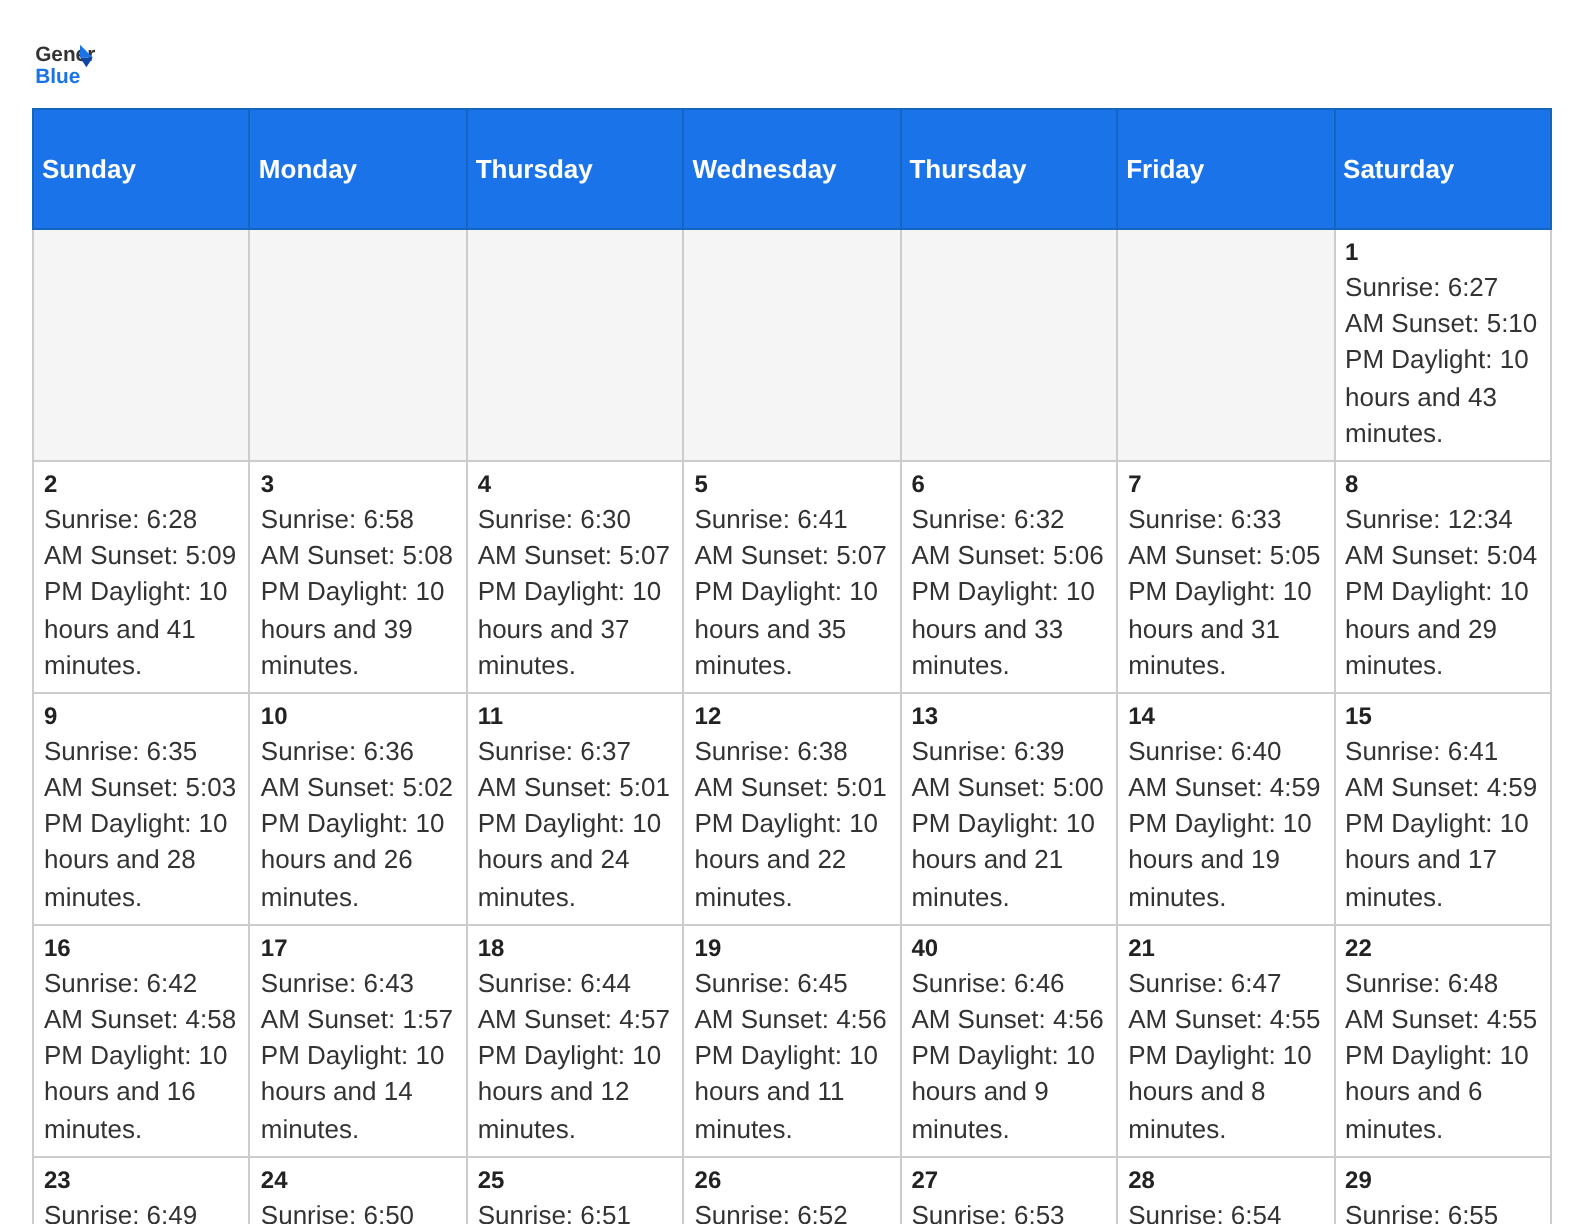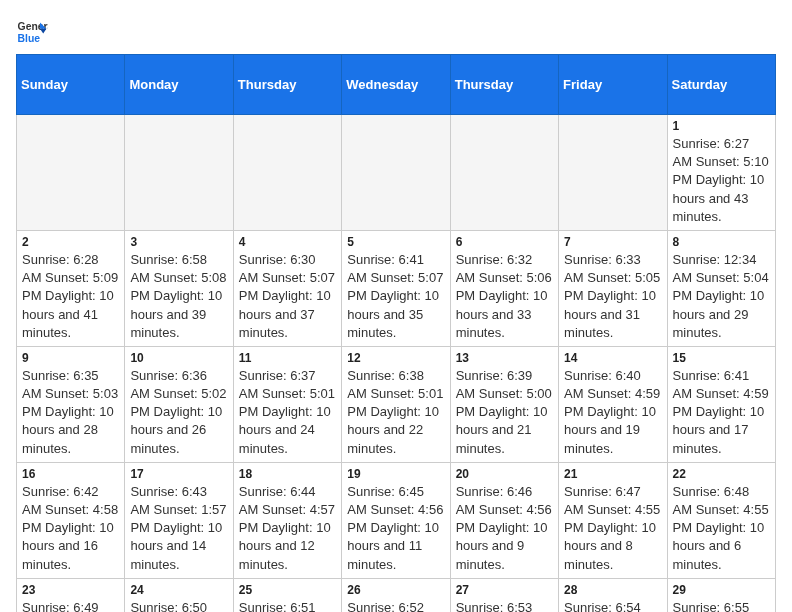--- a/index.html
+++ b/index.html
@@ -235,21 +235,21 @@
 Sunset: 4:57 PM
 Daylight: 10 hours and 12 minutes.</div>
         </td>
         <td>
           <span class="day-number">19</span>
           <div class="day-info">Sunrise: 6:45 AM
 Sunset: 4:56 PM
 Daylight: 10 hours and 11 minutes.</div>
         </td>
         <td>
-          <span class="day-number">20</span>
+          <span class="day-number">40</span>
           <div class="day-info">Sunrise: 6:46 AM
 Sunset: 4:56 PM
 Daylight: 10 hours and 9 minutes.</div>
         </td>
         <td>
           <span class="day-number">21</span>
           <div class="day-info">Sunrise: 6:47 AM
 Sunset: 4:55 PM
 Daylight: 10 hours and 8 minutes.</div>
         </td>

